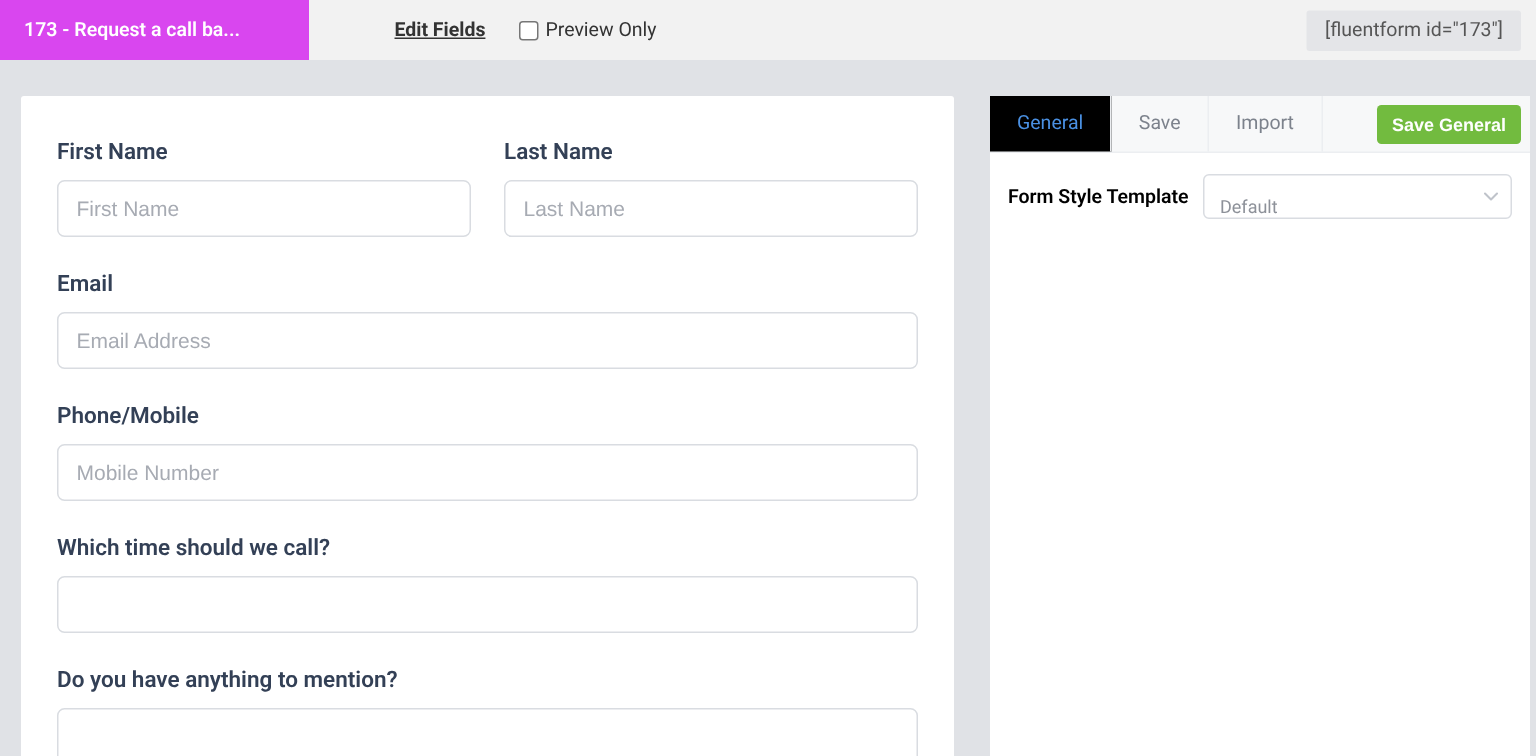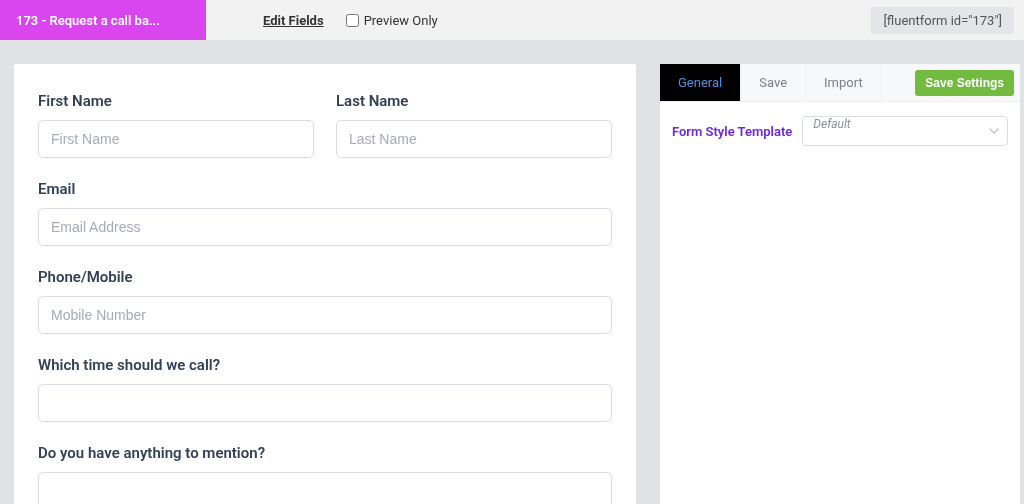--- a/index.html
+++ b/index.html
@@ -126,41 +126,40 @@
     padding: 6px 10px;
     cursor: pointer;
   }
   .side-body {
     display: flex;
     align-items: center;
     padding: 14px 12px;
     gap: 10px;
   }
   .side-label {
-    color: #6d28d9;
+    color: #000000;
     font-size: 13px;
     font-weight: 600;
   }
   .select-wrap {
     position: relative;
     flex: 1;
   }
   .select-box {
     width: 100%;
     height: 30px;
     border: 1px solid #d9dce1;
     border-radius: 4px;
     padding: 0 28px 0 10px;
     font-size: 12px;
     color: #8d9199;
     background: #fff;
     display: flex;
-    align-items: flex-start;
+    align-items: flex-end;
     cursor: pointer;
-    font-style: italic;
   }
   .chevron {
     position: absolute;
     right: 9px;
     top: 50%;
     transform: translateY(-50%);
     pointer-events: none;
   }
   .chevron svg { display: block; }
 </style>
@@ -211,21 +210,21 @@
       <input class="form-input" type="text" style="">
     </div>
 
   </div>
 
   <div class="side-card">
     <div class="tabs-row">
       <div class="tab active">General</div>
       <div class="tab">Save</div>
       <div class="tab">Import</div>
-      <button class="save-btn">Save Settings</button>
+      <button class="save-btn">Save General</button>
     </div>
     <div class="side-body">
       <div class="side-label">Form Style Template</div>
       <div class="select-wrap">
         <div class="select-box">
           <span>Default</span>
         </div>
         <span class="chevron">
           <svg width="10" height="6" viewBox="0 0 10 6">
               <path d="M1 1 L5 5 L9 1" fill="none" stroke="#bfc3ca" stroke-width="1.4" stroke-linecap="round" stroke-linejoin="round"></path>

